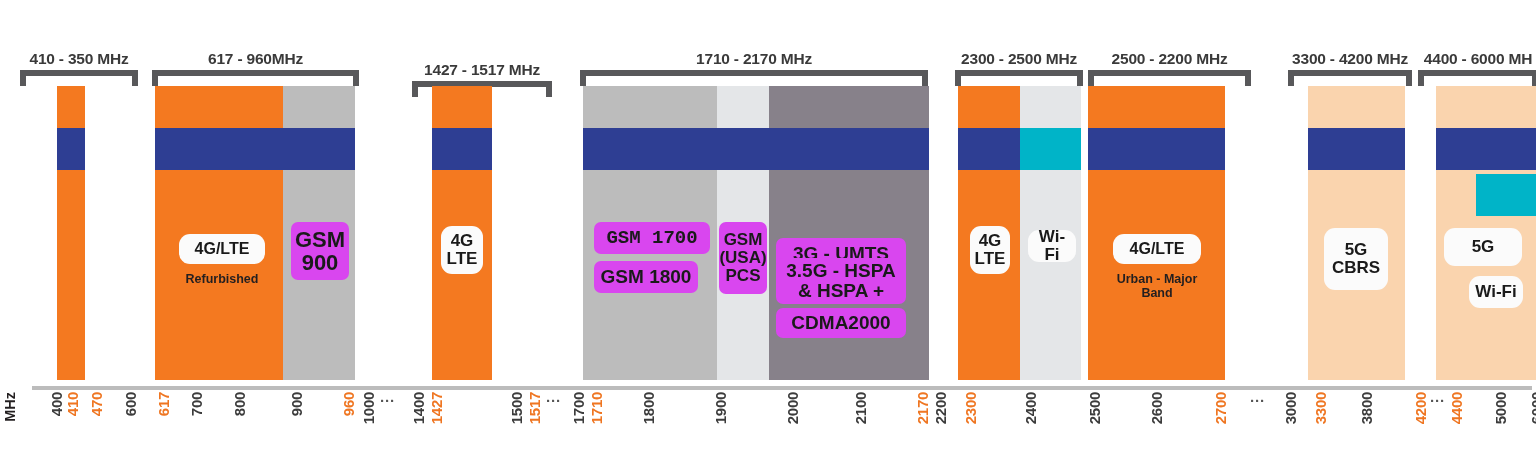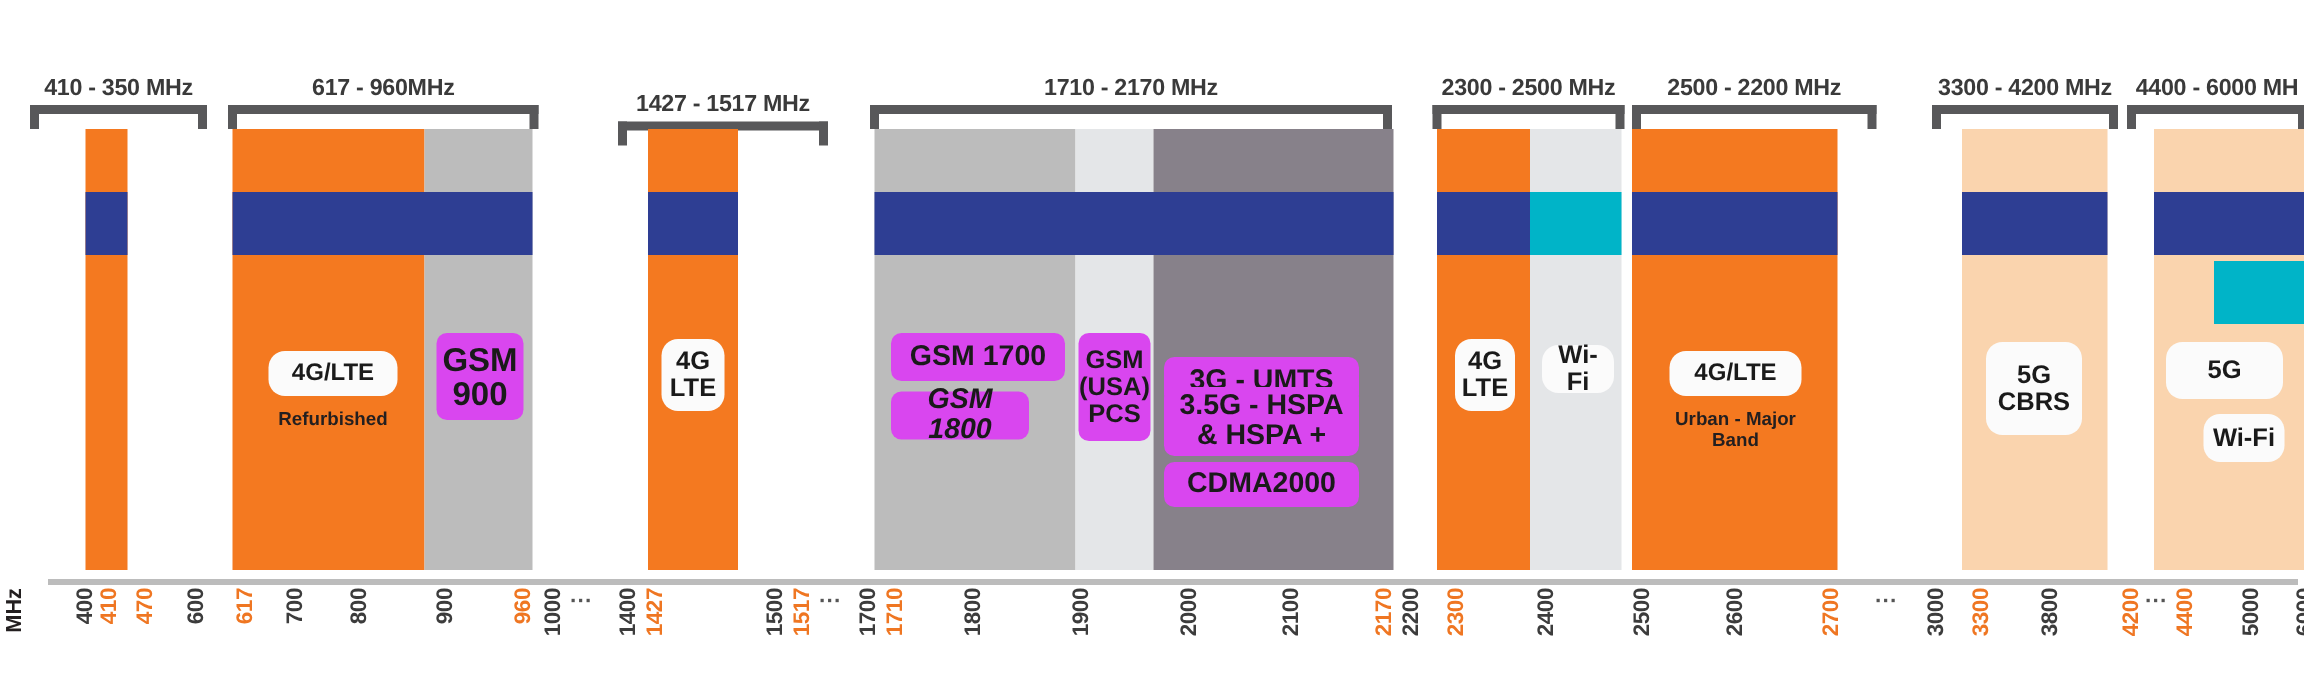--- a/index.html
+++ b/index.html
@@ -159,22 +159,22 @@
         <div class="seg" style="left: 0px; width: 60px; background: rgb(244, 121, 32);"></div>
         <div class="blue" style="left: 0px; width: 60px;"></div>
         <div class="chip round" style="left: 9px; top: 140px; width: 42px; height: 48px; font-size: 17px; white-space: pre-line;">4G
 LTE</div>
       </div>
       <div class="band" style="left: 583px; width: 346px;">
         <div class="seg" style="left: 0px; width: 134px; background: rgb(188, 188, 188);"></div>
         <div class="seg" style="left: 134px; width: 52px; background: rgb(228, 230, 232);"></div>
         <div class="seg" style="left: 186px; width: 160px; background: rgb(135, 129, 138);"></div>
         <div class="blue" style="left: 0px; width: 346px;"></div>
-        <div class="chip" style="left: 11px; top: 136px; width: 116px; height: 32px; font-size: 19px; white-space: pre-line;">GSM 1700</div>
-        <div class="chip" style="left: 11px; top: 175px; width: 92px; height: 32px; font-size: 19px; white-space: pre-line; font-style: italic;">GSM 1800</div>
+        <div class="chip" style="left: 11px; top: 136px; width: 116px; height: 32px; font-size: 19px; white-space: pre-line; font-family: Liberation Mono, monospace;">GSM 1700</div>
+        <div class="chip" style="left: 11px; top: 175px; width: 104px; height: 32px; font-size: 19px; white-space: pre-line;">GSM 1800</div>
         <div class="chip" style="left: 136px; top: 136px; width: 48px; height: 72px; font-size: 17px; white-space: pre-line;">GSM
 (USA)
 PCS</div>
         <div class="chip" style="left: 193px; top: 136px; width: 130px; height: 32px; font-size: 19px; white-space: pre-line; margin-top: 16px;">3G - UMTS</div>
         <div class="chip" style="left: 193px; top: 172px; width: 130px; height: 46px; font-size: 19px; white-space: pre-line;">3.5G - HSPA
 &amp; HSPA +</div>
         <div class="chip" style="left: 193px; top: 222px; width: 130px; height: 30px; font-size: 19px; white-space: pre-line;">CDMA2000</div>
       </div>
       <div class="band" style="left: 958px; width: 123px;">
         <div class="seg" style="left: 0px; width: 62px; background: rgb(244, 121, 32);"></div>

